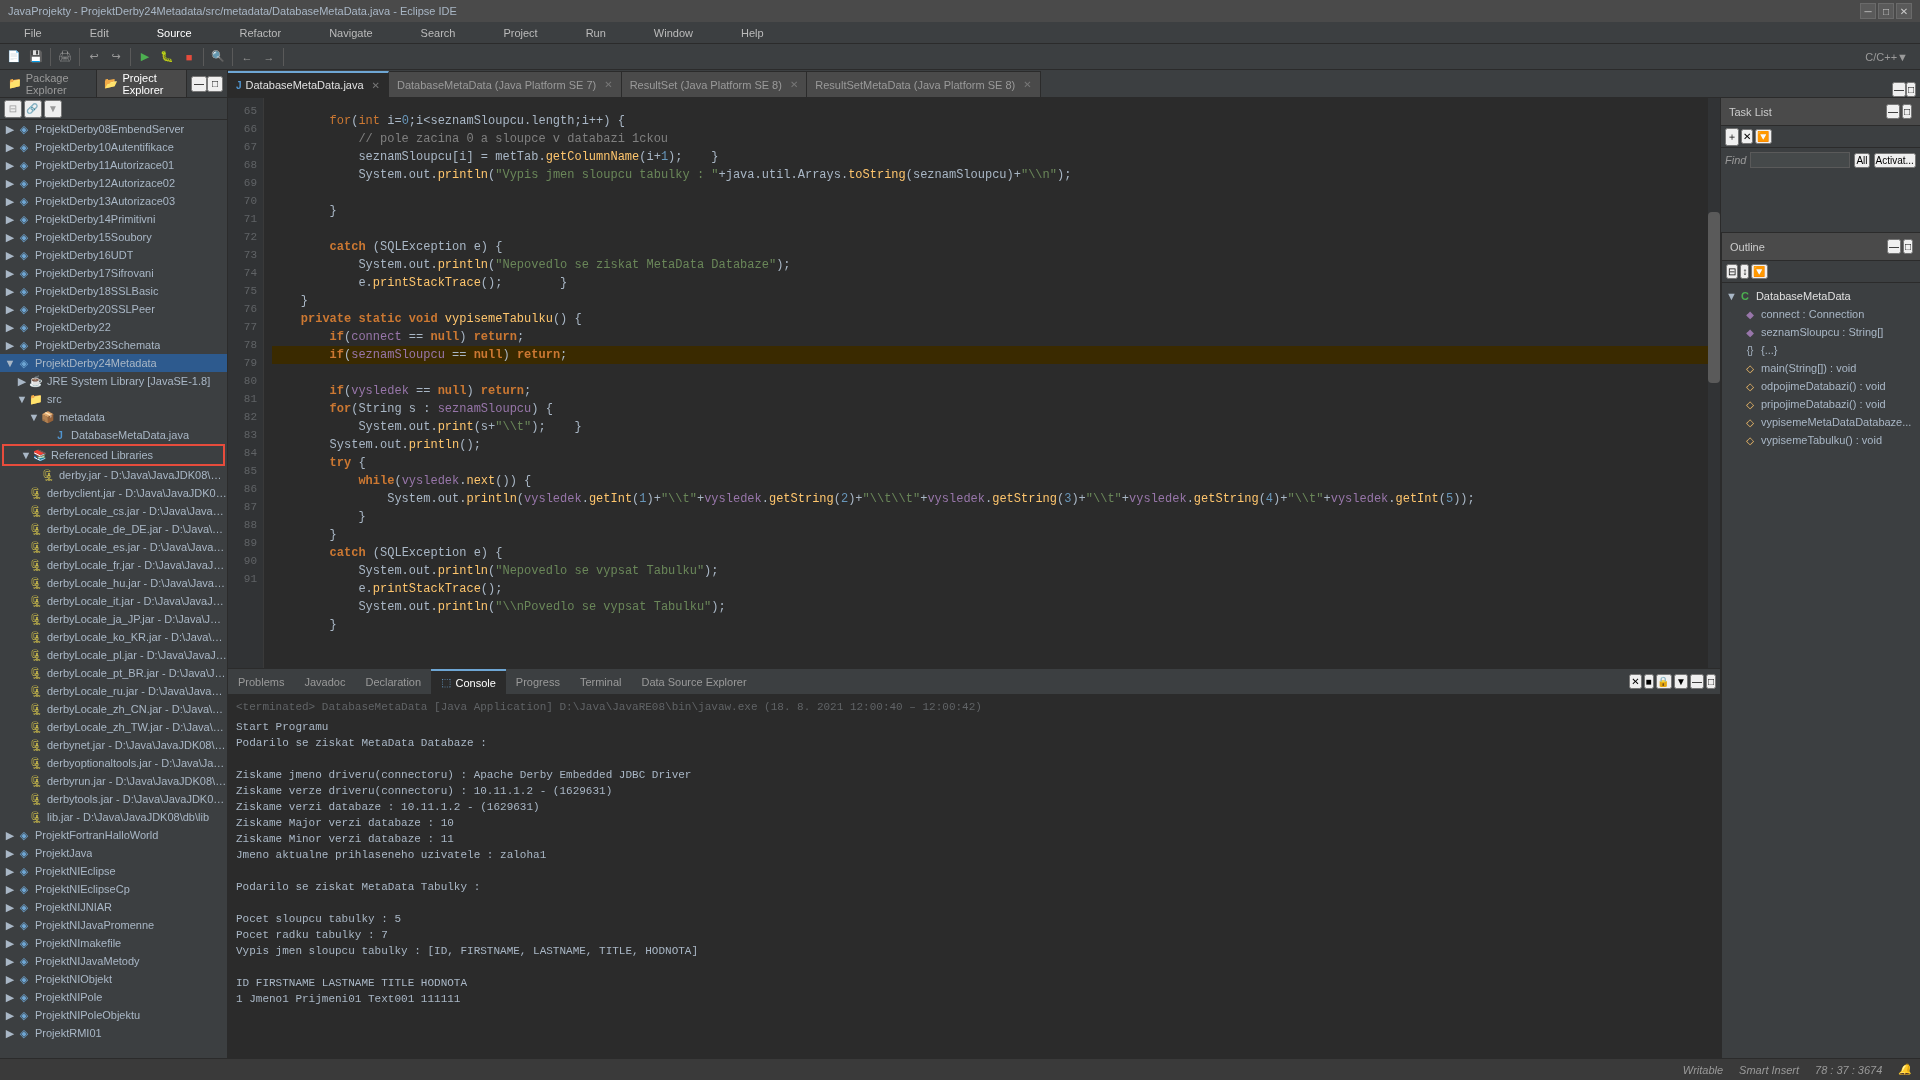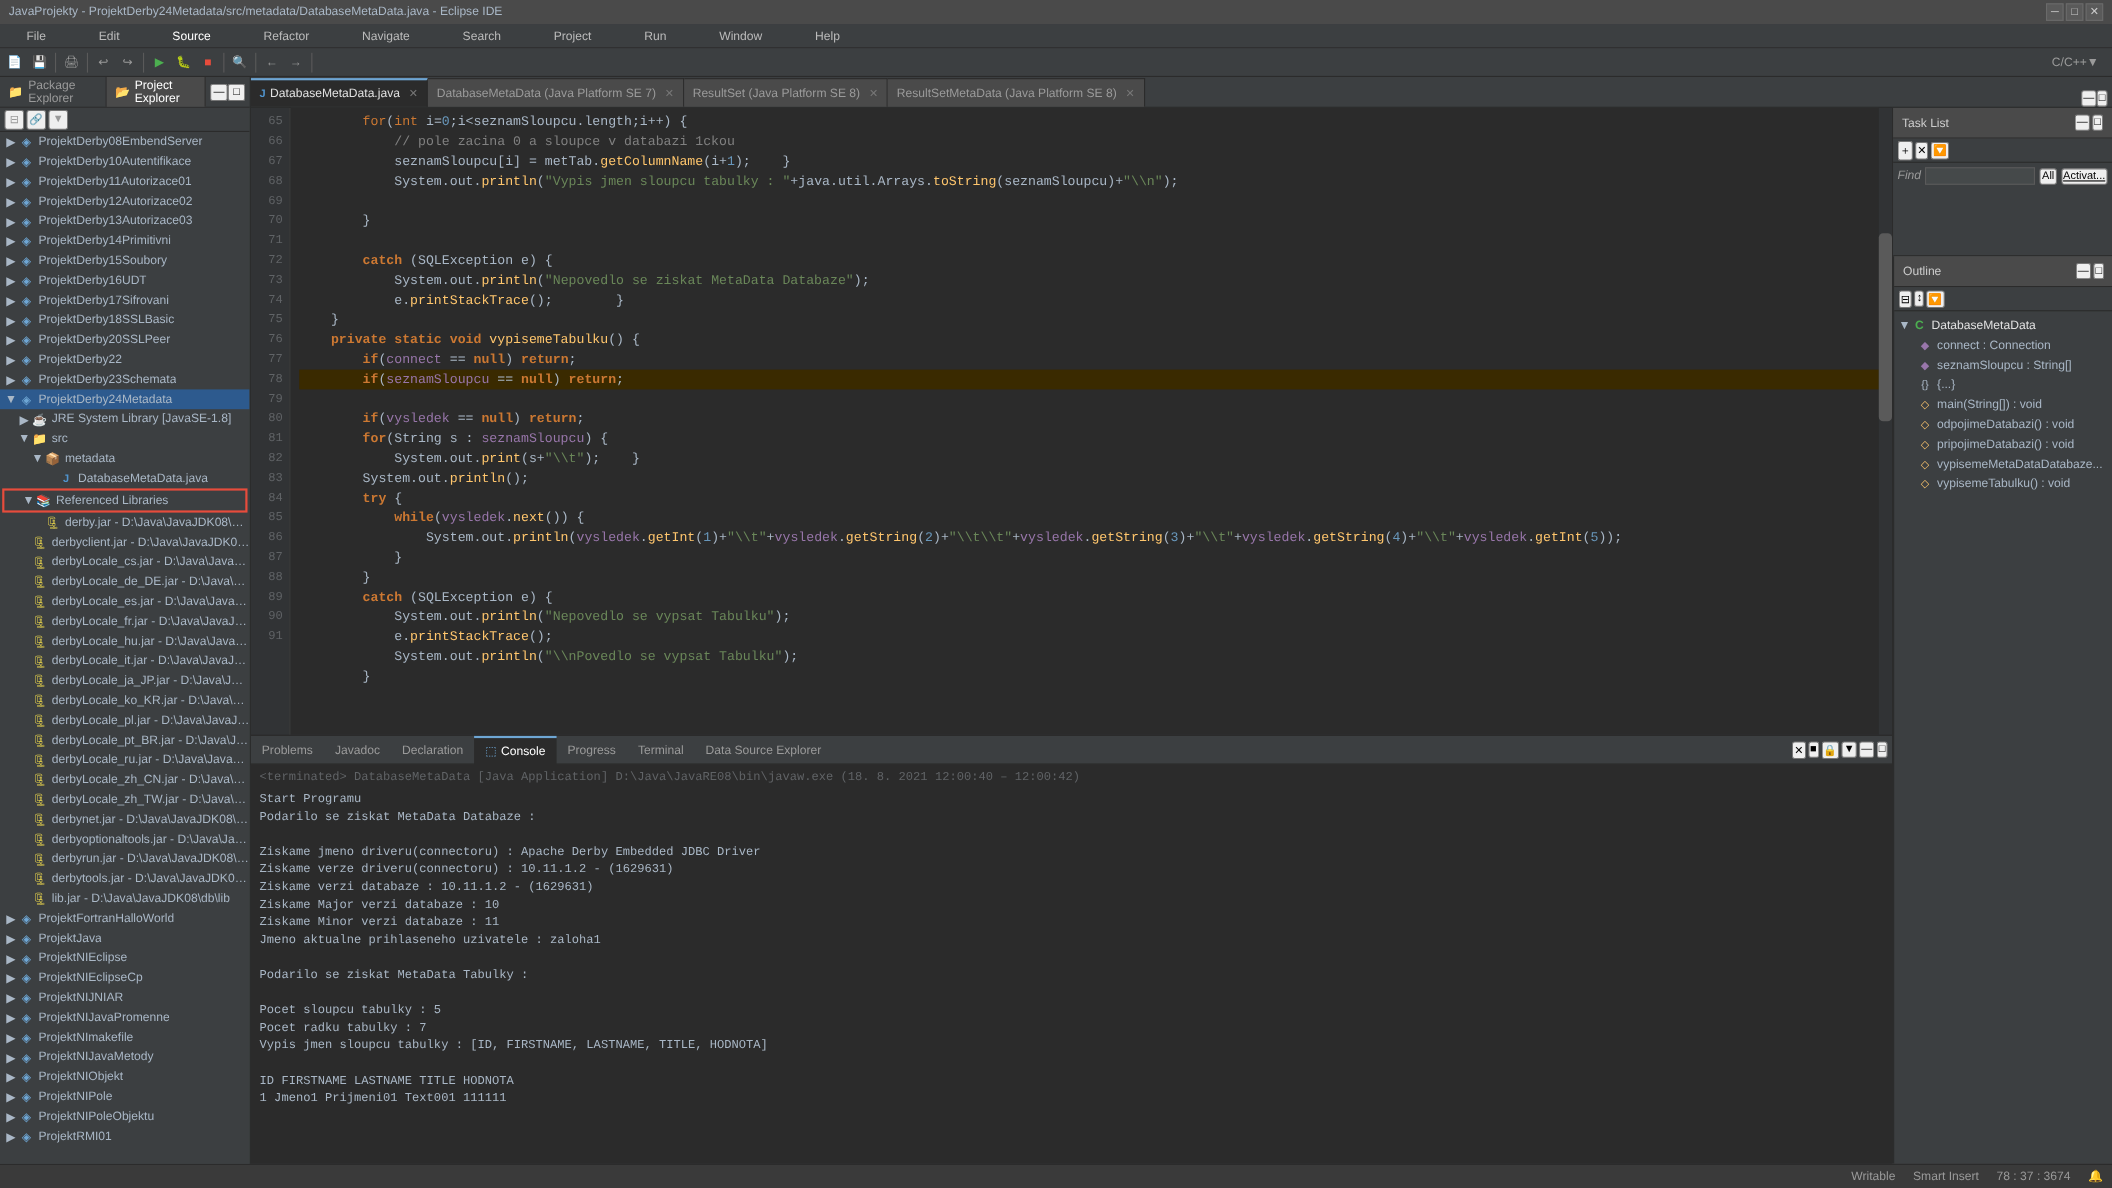--- a/index.html
+++ b/index.html
@@ -48,21 +48,21 @@
     .editor-tab .close-btn { color: #777; font-size: 10px; margin-left: 4px; }
 
     
     #editor { flex: 1; background: #2b2b2b; overflow: hidden; display: flex; flex-direction: column; position: relative; }
     #editor-content { flex: 1; overflow-y: auto; overflow-x: auto; display: flex; font-family: 'Courier New', monospace; font-size: 12px; }
     #editor-content::-webkit-scrollbar { width: 8px; height: 8px; }
     #editor-content::-webkit-scrollbar-track { background: #2b2b2b; }
     #editor-content::-webkit-scrollbar-thumb { background: #5a5a5a; }
     
     #line-numbers { width: 36px; background: #313335; color: #606366; text-align: right; padding: 4px 6px 4px 0; font-size: 11px; line-height: 18px; user-select: none; flex-shrink: 0; border-right: 1px solid #3a3a3a; }
-    #code-area { flex: 1; padding: 4px 8px; line-height: 18px; white-space: pre; color: #a9b7c6; }
+    #code-area { flex: 1; padding: 14px 8px; line-height: 18px; white-space: pre; color: #a9b7c6; }
     
     .kw { color: #cc7832; font-weight: bold; }
     .kw2 { color: #cc7832; }
     .str { color: #6a8759; }
     .comment { color: #808080; }
     .var { color: #9876aa; }
     .method { color: #ffc66d; }
     .num { color: #6897bb; }
     .highlight-line { background: #3a2a00; display: block; }
     
@@ -87,21 +87,21 @@
     #outline-content { flex: 1; overflow-y: auto; padding: 4px 0; }
     #outline-content::-webkit-scrollbar { width: 6px; }
     #outline-content::-webkit-scrollbar-thumb { background: #5a5a5a; }
     
     .outline-item { display: flex; align-items: center; height: 18px; padding-left: 4px; cursor: pointer; }
     .outline-item .icon { width: 16px; height: 16px; display: inline-flex; align-items: center; justify-content: center; flex-shrink: 0; margin-right: 3px; }
     .outline-item .label { color: #a9b7c6; font-size: 11px; }
     
     
     #statusbar { height: 22px; background: #3a3a3a; border-top: 1px solid #2b2b2b; display: flex; align-items: center; padding: 0 8px; gap: 12px; color: #9a9a9a; font-size: 11px; }
-    #statusbar .status-right { margin-left: auto; display: flex; gap: 16px; align-items: center; }
+    #statusbar .status-right { margin-left: auto; display: flex; gap: 16px; align-items: center; font-style: italic; }
     
     
     #center-right { flex: 1; display: flex; flex-direction: column; overflow: hidden; }
     #center-right-inner { flex: 1; display: flex; overflow: hidden; }
     
     
     #console-main { flex: 1; display: flex; flex-direction: column; overflow: hidden; }
   </style>
 </head>
 <body>
@@ -590,21 +590,21 @@
           </div>
           <div id="right-panel-toolbar">
             <button class="tb-btn" style="font-size:10px;">＋</button>
             <button class="tb-btn" style="font-size:10px;">✕</button>
             <button class="tb-btn" style="font-size:10px;">🔽</button>
           </div>
           <div id="find-row">
             <span style="color:#9a9a9a; font-size:11px;font-style:italic;">Find</span>
             <input id="find-input" type="text" style="">
             <button class="tb-btn" style="font-size:10px;">All</button>
-            <button class="tb-btn" style="font-size:10px;text-decoration:underline;">Activat...</button>
+            <button class="tb-btn" style="font-size:10px;">Activat...</button>
           </div>
           <div style="height:60px;"></div>
         </div>
 
         <div id="outline-panel" style="flex:1; width:200px;">
           <div id="outline-header">
             <span>Outline</span>
             <div style="display:flex; gap:2px;">
               <button class="tb-btn" style="font-size:10px;">—</button>
               <button class="tb-btn" style="font-size:10px;">□</button>

